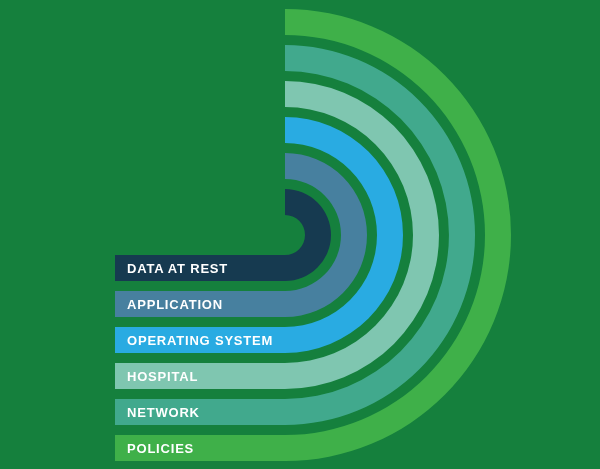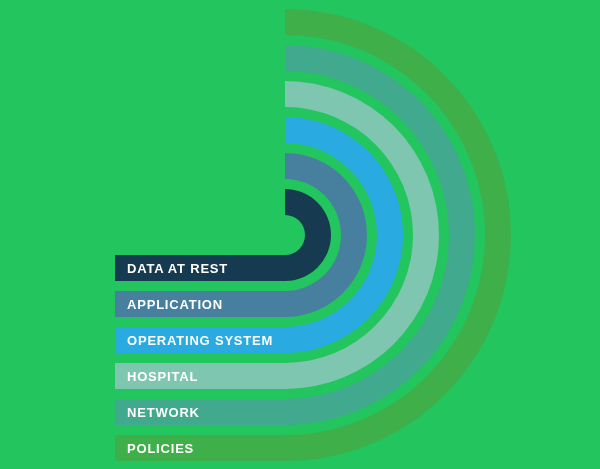--- a/index.html
+++ b/index.html
@@ -8,21 +8,21 @@
     background: #ffffff;
     width: 600px;
     height: 469px;
     overflow: hidden;
     font-family: "Liberation Sans", sans-serif;
   }
   .canvas {
     position: relative;
     width: 600px;
     height: 469px;
-    background: #22c55e;
+    background: #15803d;
   }
   svg {
     display: block;
   }
   text.layer-label {
     font-family: "Liberation Sans", "DejaVu Sans", sans-serif;
     font-weight: 700;
     font-size: 13px;
     letter-spacing: 0.8px;
     fill: #ffffff;

